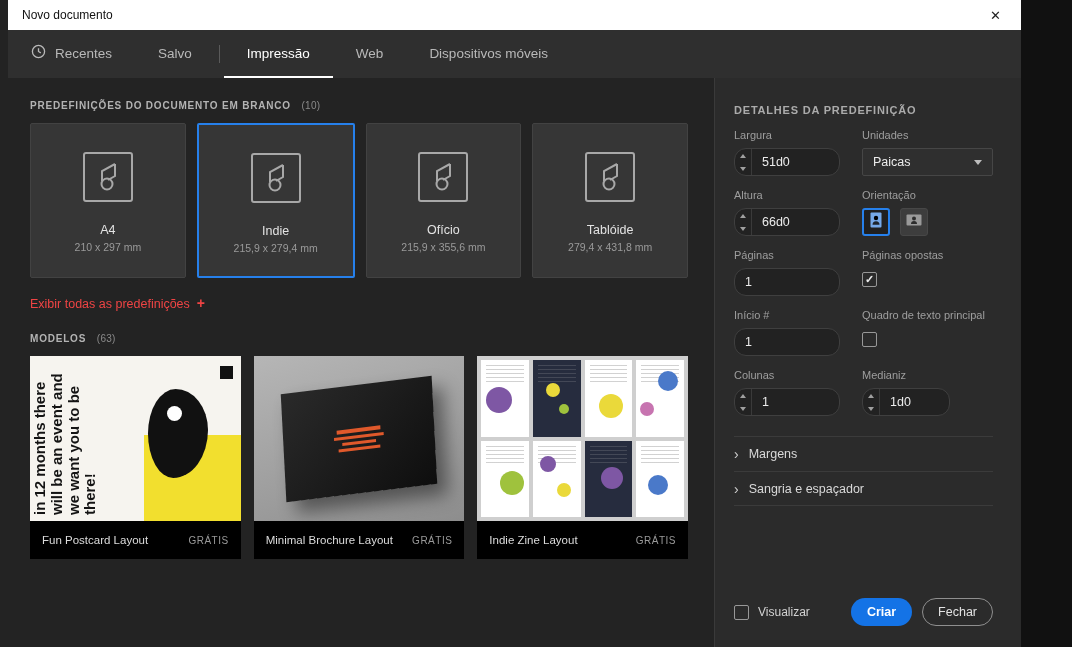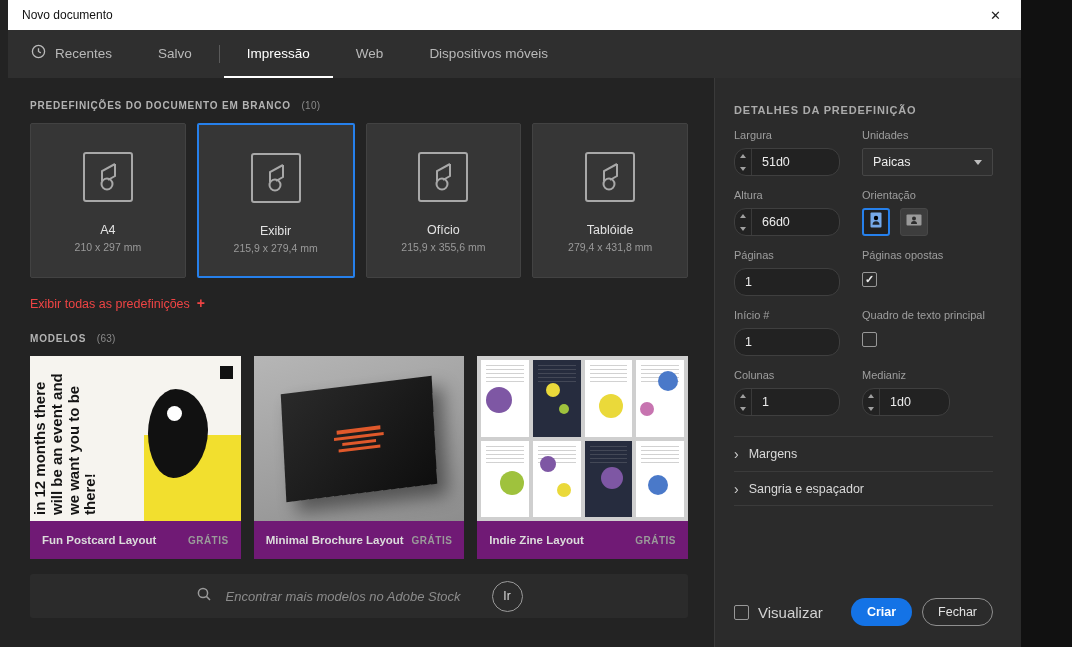--- a/index.html
+++ b/index.html
@@ -31,21 +31,21 @@
   .preset-card.selected { border:2px solid #2680eb; }
   .preset-icon { margin-top:26px; }
   .preset-name { margin-top:15px; font-size:12.5px; color:#e3e3e3; }
   .preset-size { margin-top:4px; font-size:10.5px; color:#9a9a9a; }
   .show-all { margin-top:17px; text-align:left; font-size:12.5px; color:#ef4444; cursor:pointer; }
   .show-all .plus { margin-left:7px; font-weight:bold; font-size:14px; }
   
   .tpl-row { display:flex; gap:13px; margin-top:12px; }
   .tpl-card { flex:1; cursor:pointer; }
   .thumb { height:165px; position:relative; overflow:hidden; }
-  .tpl-label { height:38px; background:#701a75; display:flex; align-items:center; padding:0 12px;font-weight:bold; }
+  .tpl-label { height:38px; background:#000000; display:flex; align-items:center; padding:0 12px; }
   .tpl-name { font-size:11.5px; color:#dcdcdc; }
   .tpl-badge { margin-left:auto; font-size:10px; color:#9a9a9a; letter-spacing:.5px; }
   
   .thumb-postcard { background:#f6f4ef; display:flex; }
   .pc-text { writing-mode:vertical-rl; transform:rotate(180deg); font-weight:700; font-size:15px; line-height:1.12;
     color:#141414; padding:6px 2px 6px 6px; flex:0 0 54%; overflow:hidden; }
   .pc-right { position:relative; flex:1; }
   .pc-yellow { position:absolute; right:0; bottom:0; width:100%; height:52%; background:#f2df2e; }
   .pc-blob { position:absolute; left:4%; top:20%; width:62%; height:54%; background:#111;
     border-radius:46% 54% 58% 42% / 50% 46% 54% 50%; z-index:1; }
@@ -110,21 +110,21 @@
   .checkbox.checked::after { content:"✓"; color:#ececec; font-size:11px; font-weight:bold; line-height:1; }
   .mini { width:88px; }
   .sections { margin-top:20px; }
   .section-row { height:35px; display:flex; align-items:center; gap:10px; border-top:1px solid #3b3b3b;
     color:#d9d9d9; font-size:12.5px; cursor:pointer; }
   .section-row.last { border-bottom:1px solid #3b3b3b; }
   .chev-right { color:#cfcfcf; font-size:14px; line-height:1; }
   .panel-footer { position:absolute; left:19px; right:28px; bottom:21px; display:flex; align-items:center; }
   .viz { display:flex; align-items:center; gap:9px; }
   .viz .checkbox { margin-top:0; }
-  .viz-label { font-size:15px; color:#d2d2d2; }
+  .viz-label { font-size:12px; color:#d2d2d2; }
   .btn-criar { margin-left:auto; height:28px; padding:0 16px; border-radius:14px; background:#1473e6; color:#fff;
     font-size:12.5px; font-weight:bold; border:none; cursor:pointer; font-family:inherit; }
   .btn-fechar { margin-left:10px; height:28px; padding:0 15px; border-radius:14px; background:transparent;
     border:1.5px solid #8f8f8f; color:#e3e3e3; font-size:12.5px; cursor:pointer; font-family:inherit; }
 </style>
 </head>
 <body>
 
 <div class="window">
 
@@ -176,21 +176,21 @@
           <span class="preset-name">A4</span>
           <span class="preset-size">210 x 297 mm</span>
         </div>
         <div class="preset-card selected">
           <span class="preset-icon"><svg width="54" height="54" viewBox="0 0 54 54">
                 <rect x="3" y="3" width="48" height="48" rx="2" fill="none" stroke="#a8a8a8" stroke-width="2"></rect>
                 <path d="M34 14 L21 21 L21 31" fill="none" stroke="#a8a8a8" stroke-width="2"></path>
                 <path d="M34 14 L34 26 L27 30" fill="none" stroke="#a8a8a8" stroke-width="2"></path>
                 <circle cx="26" cy="34" r="5.5" fill="none" stroke="#a8a8a8" stroke-width="2"></circle>
               </svg></span>
-          <span class="preset-name">Exibir</span>
+          <span class="preset-name">Indie</span>
           <span class="preset-size">215,9 x 279,4 mm</span>
         </div>
         <div class="preset-card">
           <span class="preset-icon"><svg width="54" height="54" viewBox="0 0 54 54">
                 <rect x="3" y="3" width="48" height="48" rx="2" fill="none" stroke="#a8a8a8" stroke-width="2"></rect>
                 <path d="M34 14 L21 21 L21 31" fill="none" stroke="#a8a8a8" stroke-width="2"></path>
                 <path d="M34 14 L34 26 L27 30" fill="none" stroke="#a8a8a8" stroke-width="2"></path>
                 <circle cx="26" cy="34" r="5.5" fill="none" stroke="#a8a8a8" stroke-width="2"></circle>
               </svg></span>
           <span class="preset-name">Ofício</span>
@@ -281,28 +281,20 @@
               </div>
           </div>
           <div class="tpl-label">
             <span class="tpl-name">Indie Zine Layout</span>
             <span class="tpl-badge">GRÁTIS</span>
           </div>
         </div>
 
       </div>
 
-      <div class="search-wrap">
-        <span><svg width="16" height="16" viewBox="0 0 16 16">
-              <circle cx="7" cy="7" r="4.6" fill="none" stroke="#9a9a9a" stroke-width="1.5"></circle>
-              <path d="M10.4 10.4 L14 14" stroke="#9a9a9a" stroke-width="1.5"></path>
-            </svg></span>
-        <input class="search-input" placeholder="Encontrar mais modelos no Adobe Stock" style="">
-        <button class="go-btn">Ir</button>
-      </div>
 
     </div>
 
     <div class="right">
 
       <div class="panel-title">DETALHES DA PREDEFINIÇÃO</div>
 
 
       <div class="frow">
         <div class="fcol cl">

